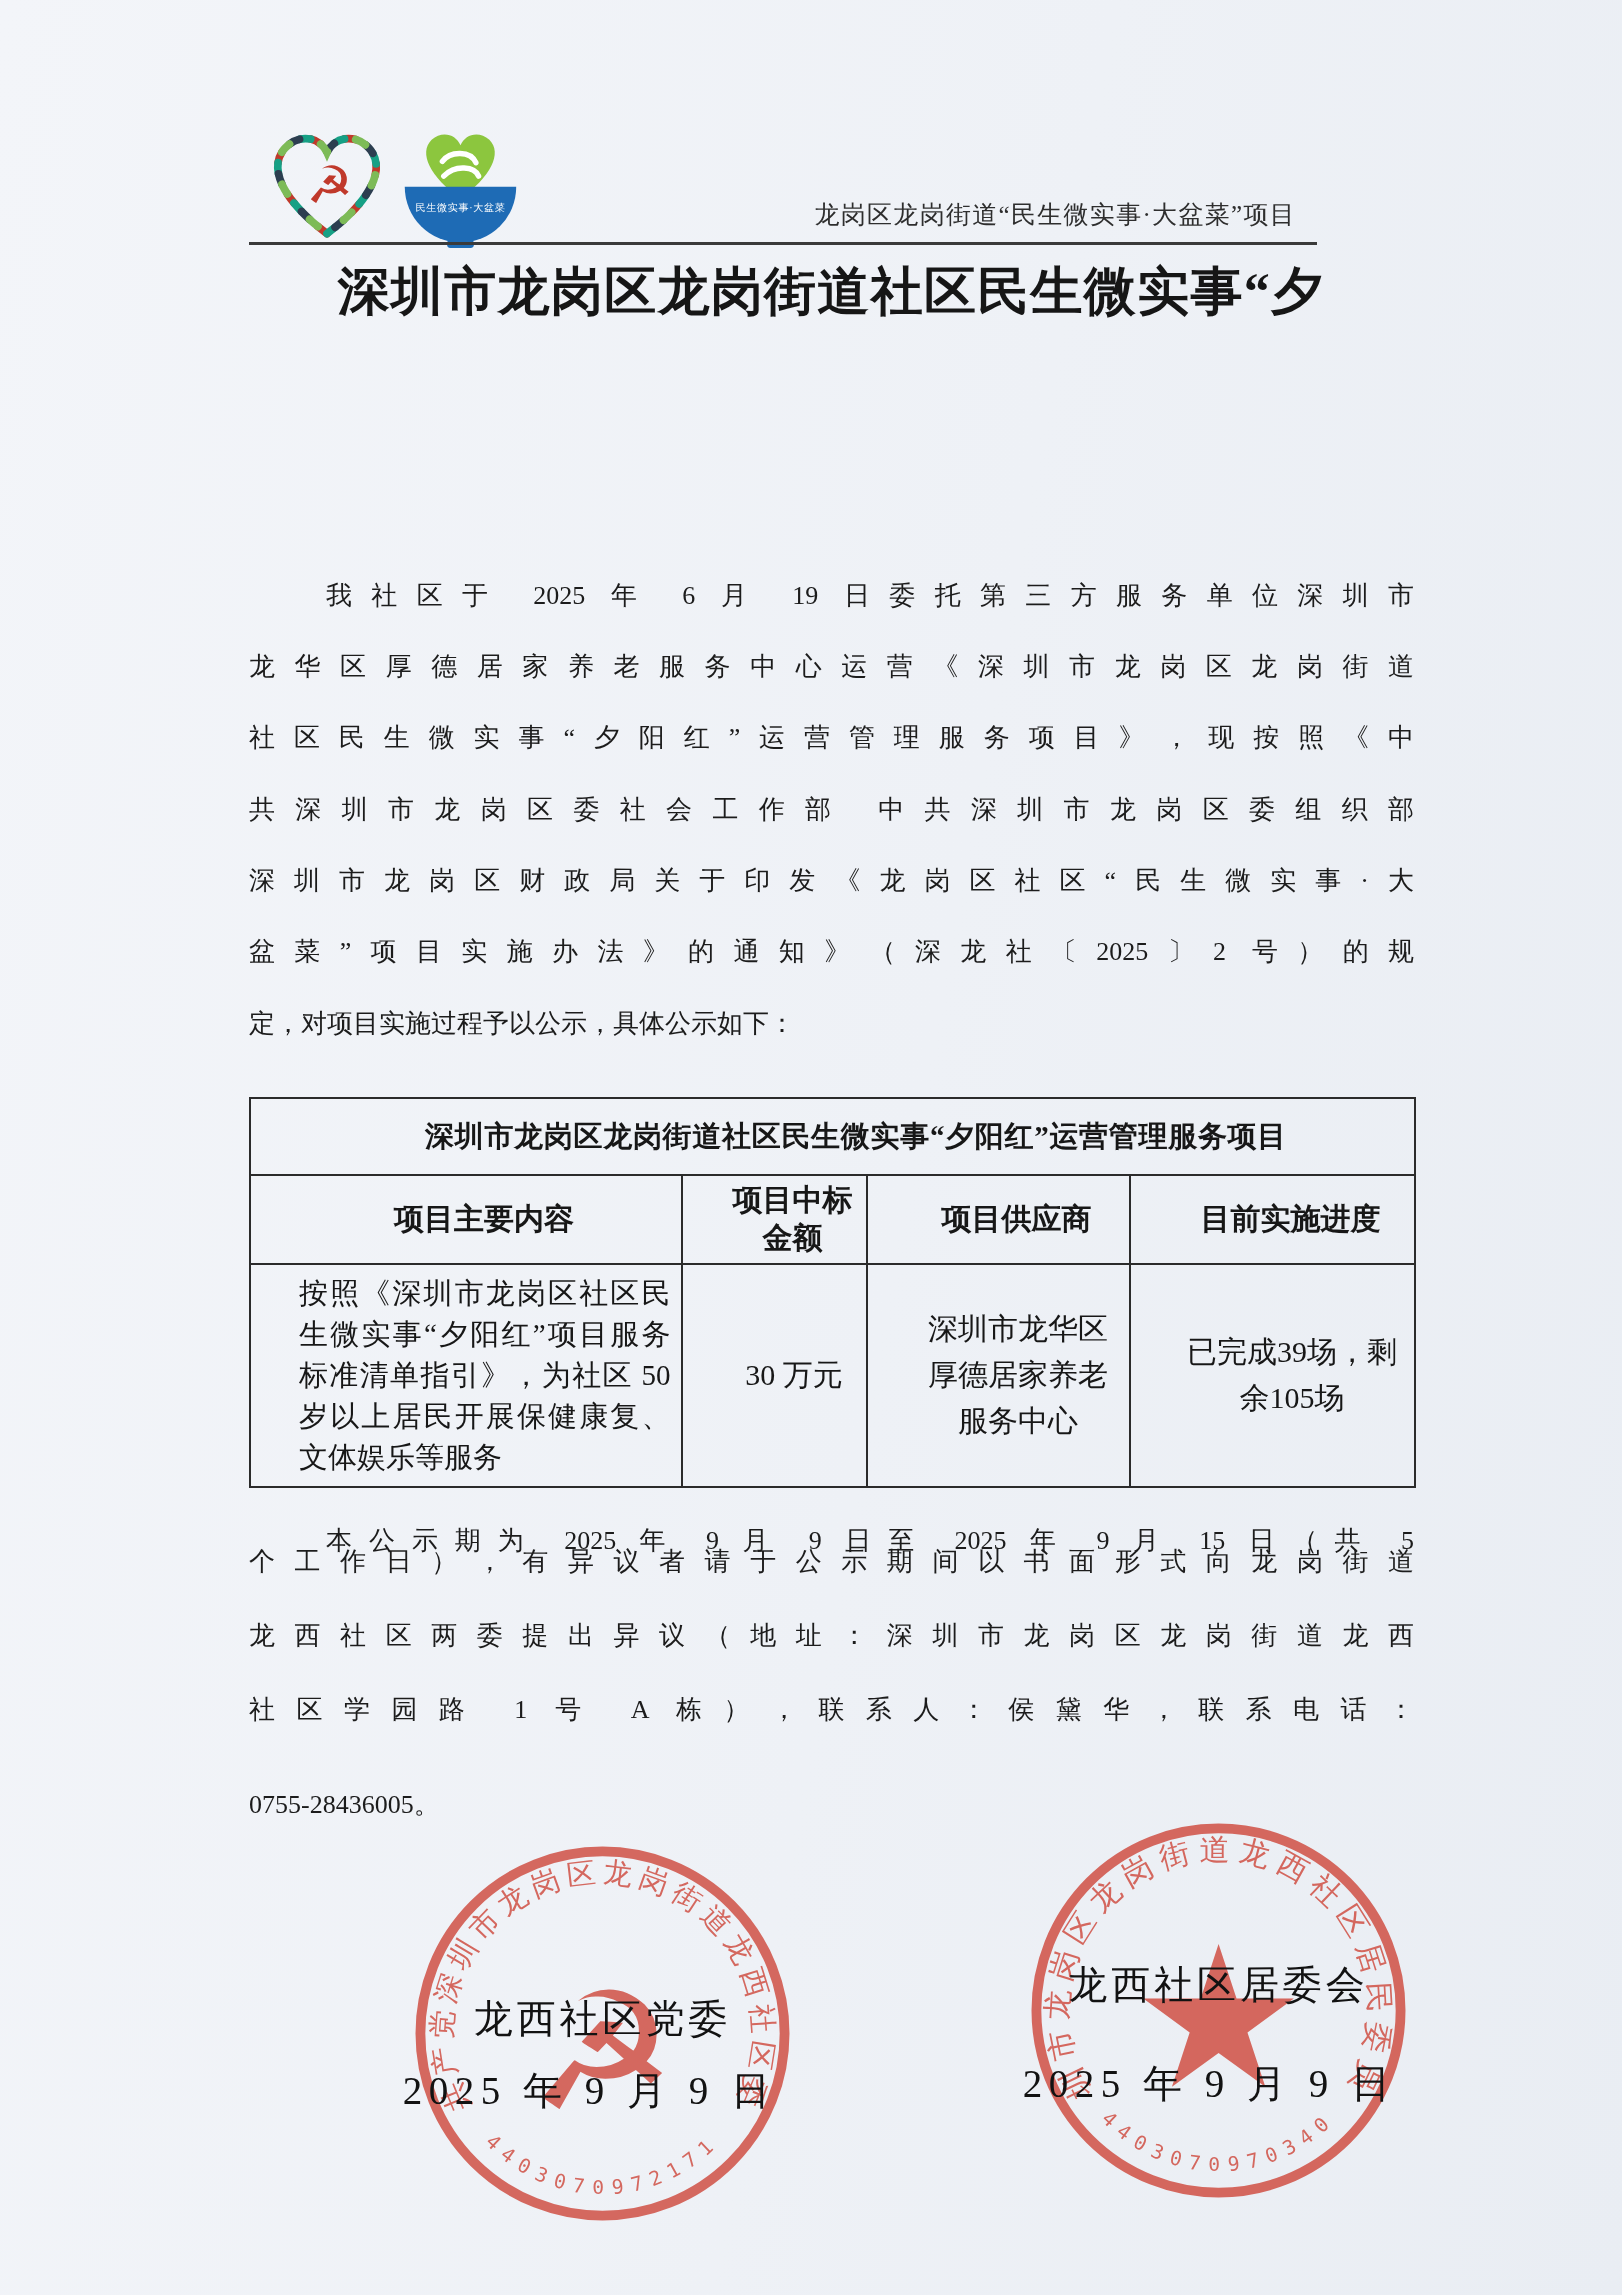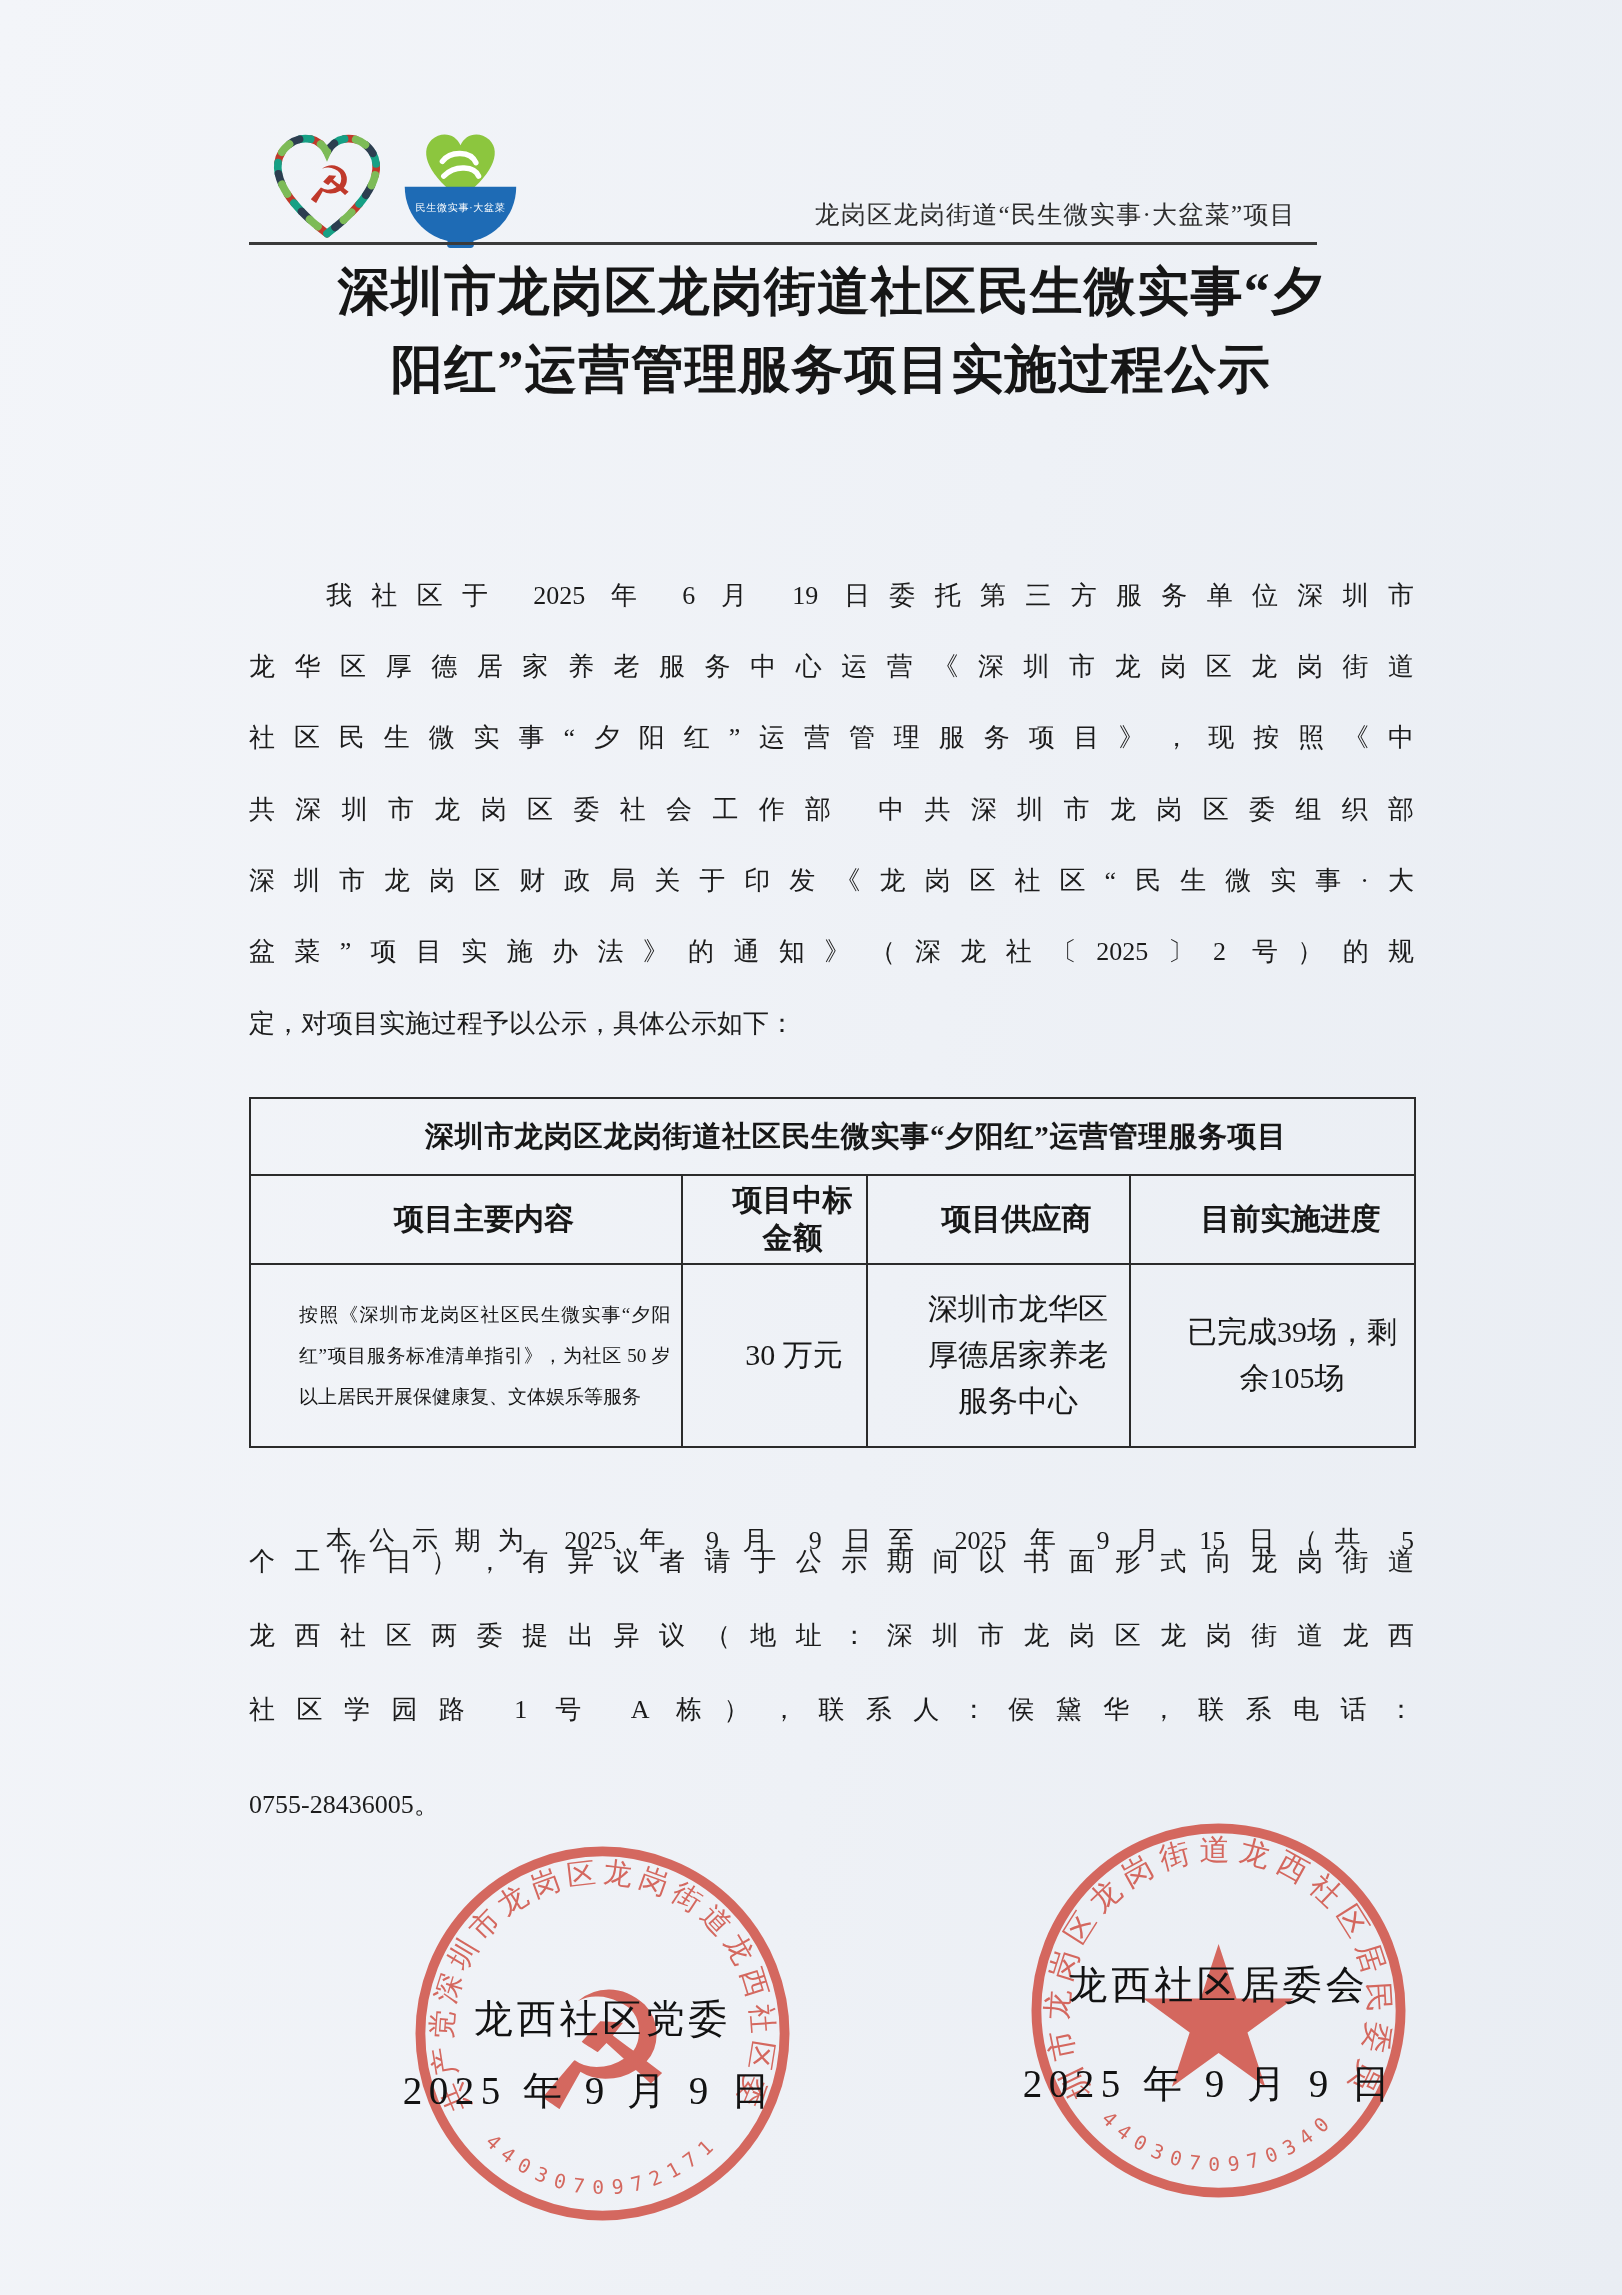--- a/index.html
+++ b/index.html
@@ -19,21 +19,21 @@
   .indent{text-indent:77px;}
   table.pub{
     position:absolute;left:249px;top:1097px;width:1165px;
     border-collapse:collapse;table-layout:fixed;
     font-family:"Liberation Serif","DejaVu Serif",serif;color:#171717;
   }
   table.pub td{border:2px solid #2b2b2b;vertical-align:middle;padding-left:48px;}
   table.pub tr.outer td{border-width:2.6px;}
   td.ttl{height:73px;text-align:center;font-weight:bold;font-size:29px;letter-spacing:0.7px;}
   td.hdr{height:79px;text-align:center;font-weight:bold;font-size:30px;padding:3.9px 11.8px;line-height:38px;}
-  td.c1{height:165px;font-size:19px;line-height:41px;padding:7.9px 10.5px;text-align:justify;}
+  td.c1{height:165px;font-size:29px;line-height:41px;padding:7.9px 10.5px;text-align:justify;}
   td.cc{text-align:center;font-size:30px;line-height:46px;padding:5.2px 9.2px;}
   .stamp{position:absolute;width:393px;height:393px;}
   .stamp svg{width:100%;height:100%;}
   .sigline{position:absolute;width:393px;text-align:center;font-size:39px;letter-spacing:3.9px;color:#121212;white-space:nowrap;}
   .logo{position:absolute;}
 </style>
 </head>
 <body>
 
 <div class="page">
@@ -57,21 +57,20 @@
       <path d="M22,110 A83,83 0 0 0 188,110 Z" fill="#1e6bb5"></path>
       <rect x="85" y="189" width="40" height="12" rx="5" fill="#1e6bb5"></rect>
       <text x="105" y="146" text-anchor="middle" font-size="15" letter-spacing="1" fill="#ffffff">民生微实事·大盆菜</text>
     </svg>
   </div>
 
   <div class="abs tagline">龙岗区龙岗街道“民生微实事·大盆菜”项目</div>
   <div class="abs rule"></div>
 
   <div class="abs title-line t1">深圳市龙岗区龙岗街道社区民生微实事“夕</div>
-  <div class="abs title-line t2">阳红”运营管理服务项目实施过程公示</div>
 
   <div class="abs bline jline indent" style="top:571px;">我社区于 2025 年 6 月 19 日委托第三方服务单位深圳市</div>
   <div class="abs bline jline" style="top:642px;">龙华区厚德居家养老服务中心运营《深圳市龙岗区龙岗街道</div>
   <div class="abs bline jline" style="top:713px;">社区民生微实事“夕阳红”运营管理服务项目》，现按照《中</div>
   <div class="abs bline jline" style="top:785px;">共深圳市龙岗区委社会工作部 中共深圳市龙岗区委组织部</div>
   <div class="abs bline jline" style="top:856px;">深圳市龙岗区财政局关于印发《龙岗区社区“民生微实事·大</div>
   <div class="abs bline jline" style="top:927px;">盆菜”项目实施办法》的通知》（深龙社〔2025〕2 号）的规</div>
   <div class="abs bline" style="top:999px;">定，对项目实施过程予以公示，具体公示如下：</div>
 
   <table class="pub">

